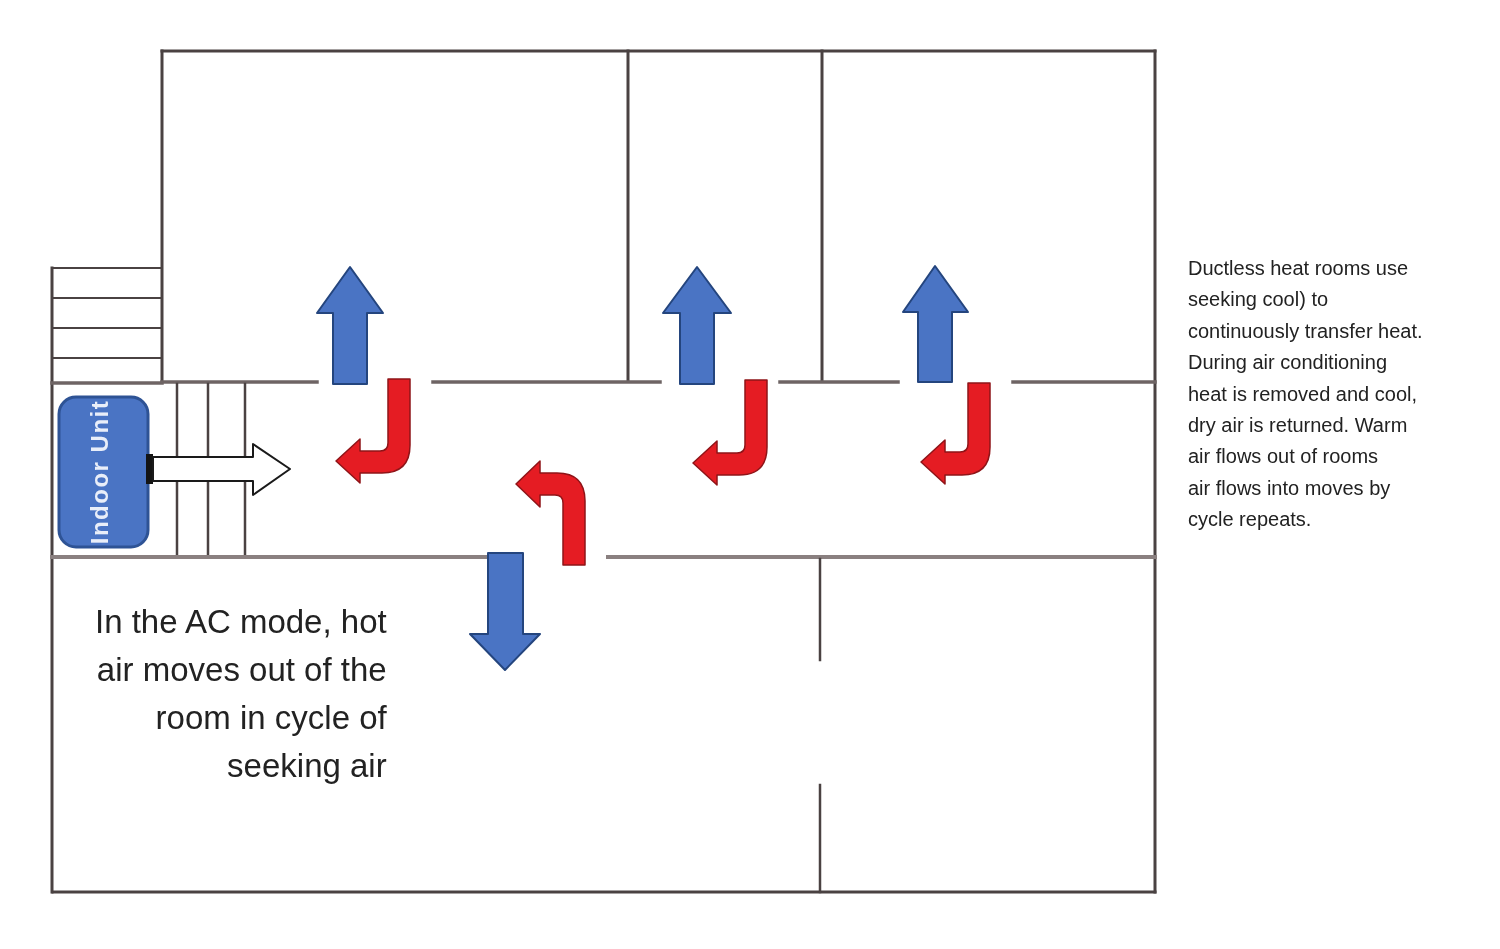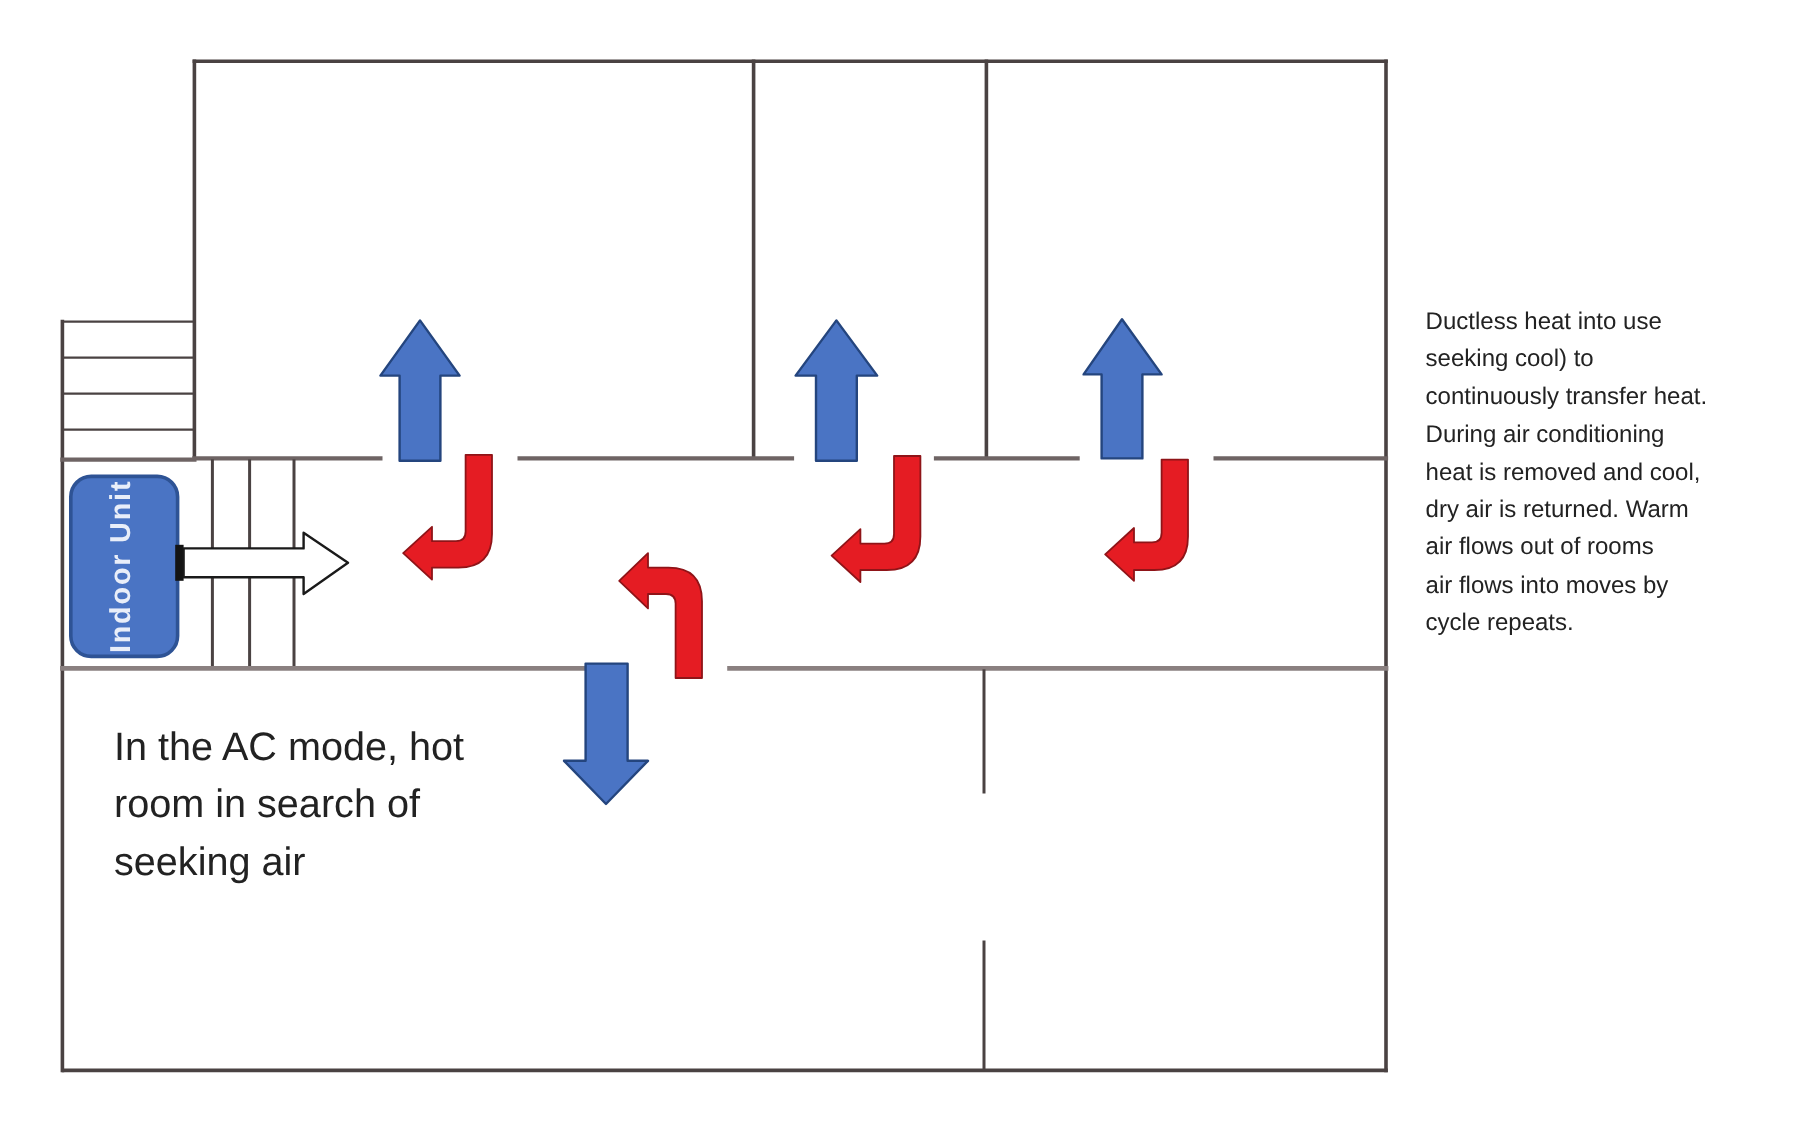--- a/index.html
+++ b/index.html
@@ -23,20 +23,21 @@
   .arrow-white{fill:var(--outflow-fill,#ffffff);stroke:var(--outflow-border,#1a1a1a);stroke-width:2;stroke-linejoin:round;}
   .unit-box{fill:var(--unit-fill,#4a74c4);stroke:var(--unit-border,#2e5395);stroke-width:3;}
   .unit-label{fill:var(--unit-text,#e9eef9);font-family:"Liberation Sans",sans-serif;
     font-size:24px;font-weight:600;letter-spacing:1.5px;text-anchor:middle;}
   .wall-plug{fill:#141414;}
 
   .left-caption{
     position:absolute;left:95px;top:598px;
     font-size:33px;line-height:48px;color:var(--text-color,#262626);
     white-space:nowrap;
+    text-align:right;
   }
   .right-paragraph{
     position:absolute;left:1188px;top:253px;width:300px;
     font-size:20px;line-height:31.4px;color:var(--text-color,#1c1c1c);
     white-space:nowrap;
   }
 </style>
 </head>
 <body>
 
@@ -89,26 +90,27 @@
 
     <path class="arrow-red" d="M388,379 L410,379 L410,445 Q410,473 382,473 L360,473 L360,483 L336,461 L360,439 L360,451 L380,451 Q388,451 388,443 Z"></path>
     <path class="arrow-red" d="M745,380 L767,380 L767,447 Q767,475 739,475 L717,475 L717,485 L693,463 L717,441 L717,453 L737,453 Q745,453 745,445 Z"></path>
     <path class="arrow-red" d="M968,383 L990,383 L990,447 Q990,475 962,475 L945,475 L945,484 L921,462 L945,440 L945,452 L960,452 Q968,452 968,444 Z"></path>
 
     <path class="arrow-red" d="M540,473 L557,473 Q585,473 585,501 L585,565 L563,565 L563,503 Q563,495 555,495 L540,495 L540,507 L516,484 L540,461 Z"></path>
   </svg>
 
   <div class="left-caption">
     <div>In the AC mode, hot</div>
-    <div>room in search of</div>
+    <div>air moves out of the</div>
+    <div>room in cycle of</div>
     <div>seeking air</div>
   </div>
 
   <div class="right-paragraph">
-    <div>Ductless heat into use</div>
+    <div>Ductless heat rooms use</div>
     <div>seeking cool) to</div>
     <div>continuously transfer heat.</div>
     <div>During air conditioning</div>
     <div>heat is removed and cool,</div>
     <div>dry air is returned. Warm</div>
     <div>air flows out of rooms</div>
     <div>air flows into moves by</div>
     <div>cycle repeats.</div>
   </div>
 

